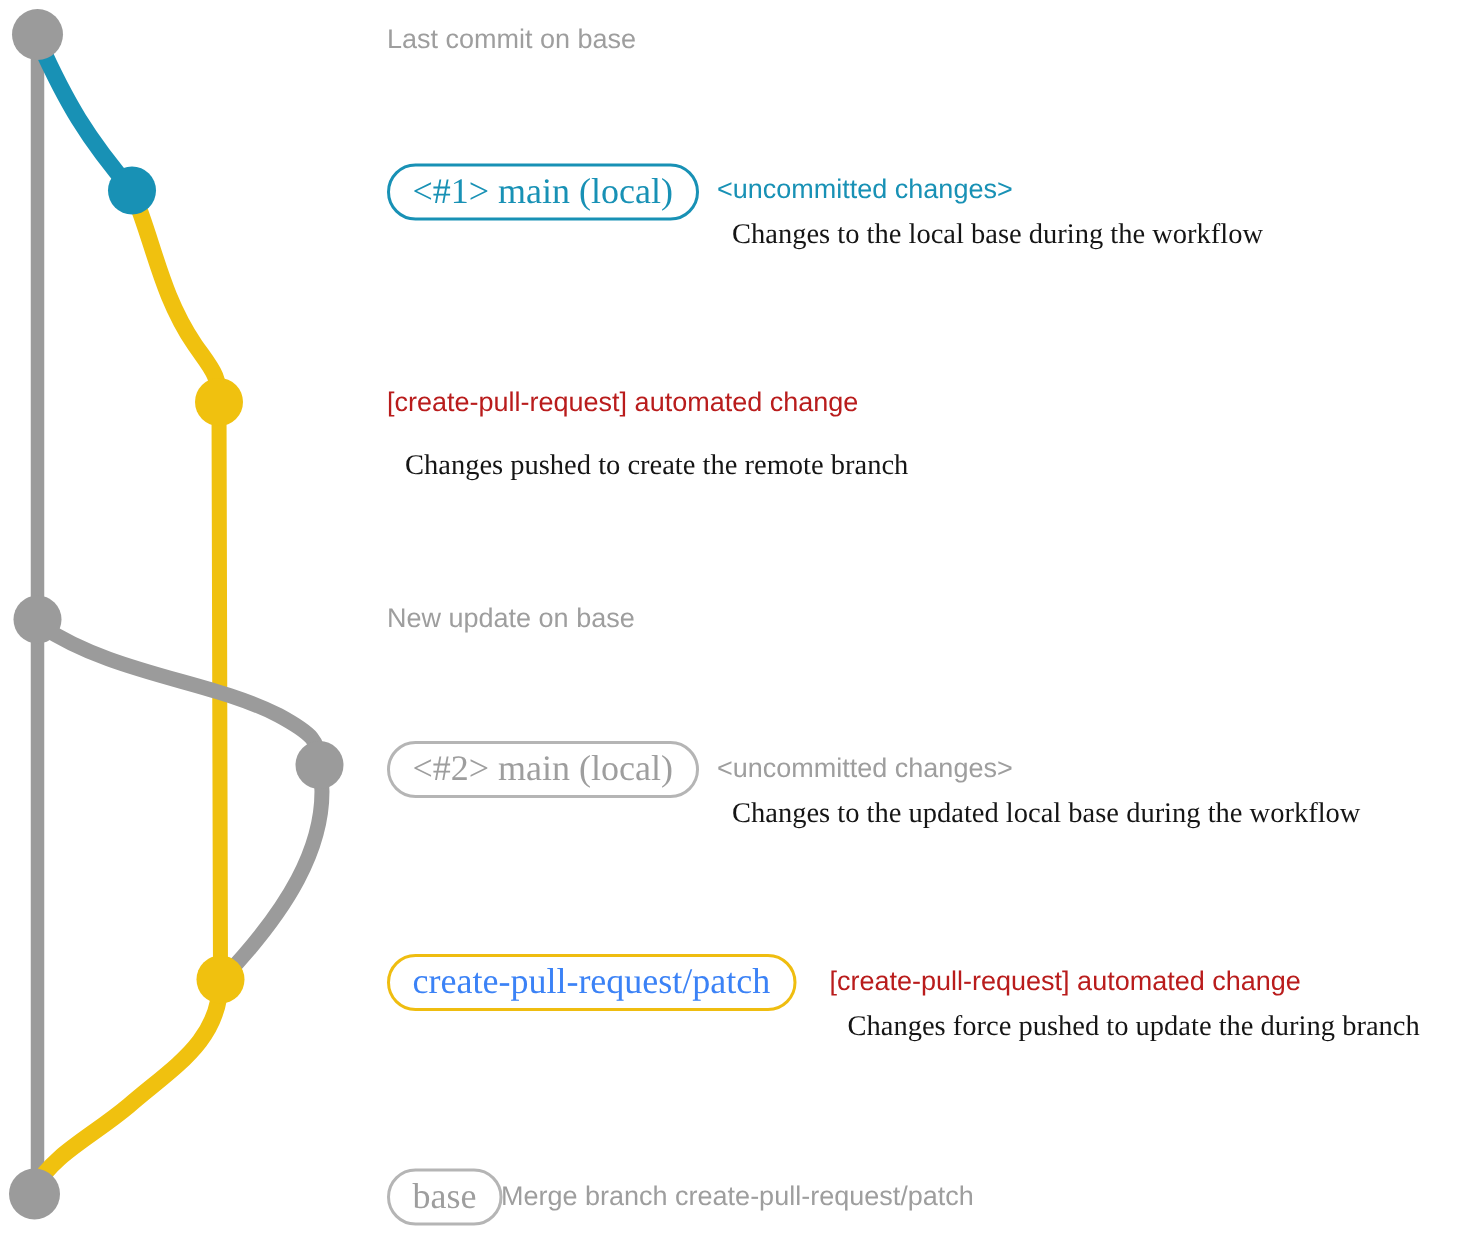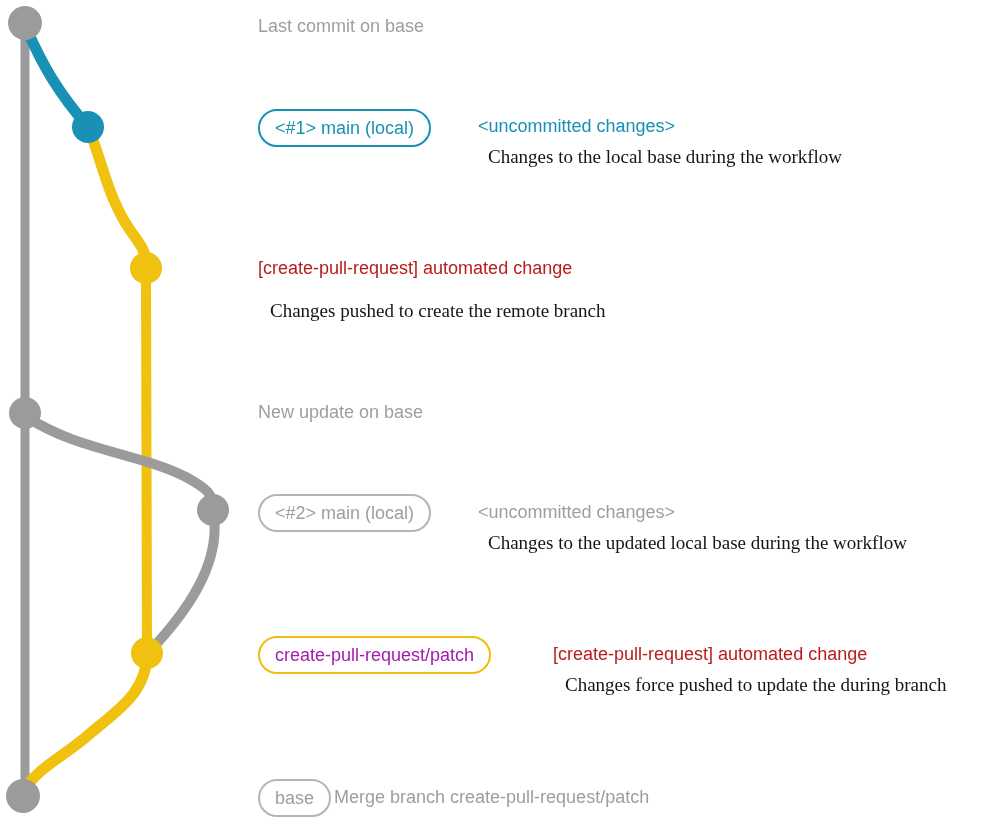--- a/index.html
+++ b/index.html
@@ -14,27 +14,28 @@
   .ann { position: absolute; white-space: nowrap; }
   .sans-label { font-size: 18px; line-height: 26px; }
   .gray-text   { color: #9E9E9E; }
   .blue-text   { color: #1891B5; }
   .yellow-text { color: #b91c1c; }
   .pill {
     display: inline-block;
     border: 2px solid;
     border-radius: 19px;
     padding: 4px 15px;
-    font-size: 18px;
+    font-size: 24px;
     line-height: 26px;
     background: #ffffff;
+    font-family: Liberation Serif, serif;
   }
   .pill-blue   { color: #1891B5; border-color: #1891B5; }
   .pill-gray   { color: #9E9E9E; border-color: #B5B5B5; }
-  .pill-yellow { color: #a21caf; border-color: #EFBD10; }
+  .pill-yellow { color: #3b82f6; border-color: #EFBD10; }
   .serif-desc {
     font-family: "Liberation Serif", serif;
     font-size: 19px;
     color: #151515;
   }
 </style>
 </head>
 <body>
 
 <svg id="graph-svg" width="981" height="827" viewBox="0 0 981 827">

